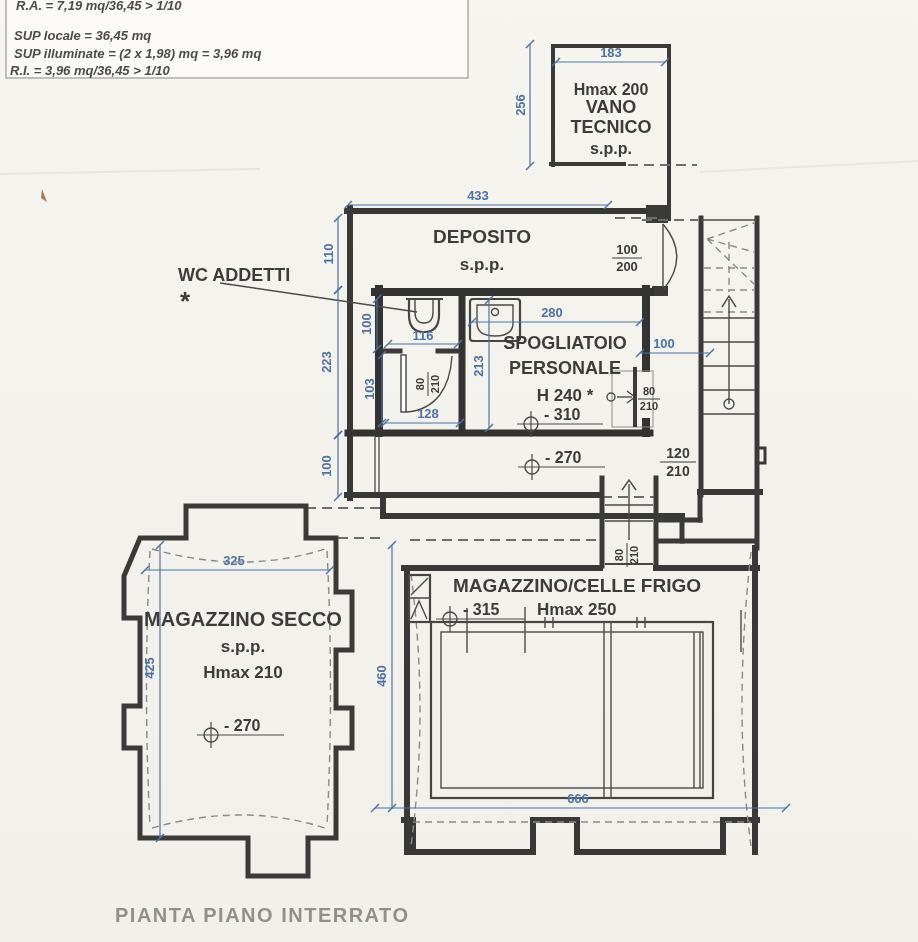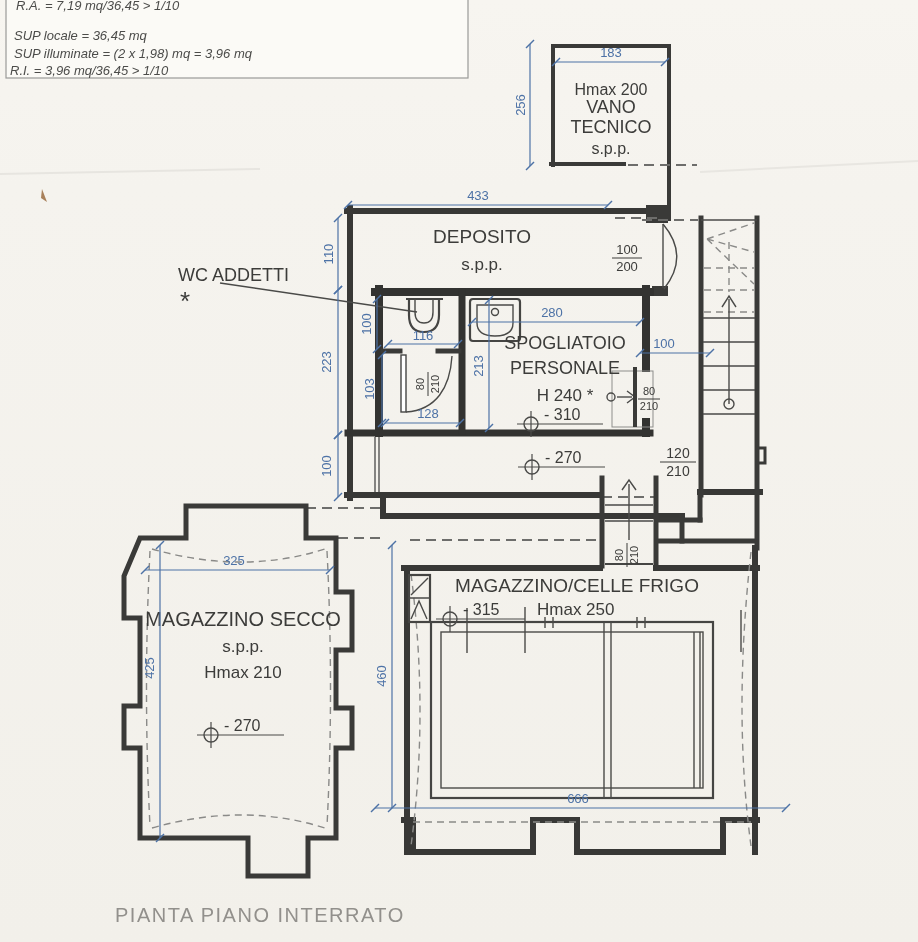--- a/index.html
+++ b/index.html
@@ -1,17 +1,17 @@
 <!DOCTYPE html>
 <html><head>
 <meta charset="utf-8">
 <style>
   html,body{margin:0;padding:0;background:#e9e7e2;}
   .page{position:relative;width:918px;height:942px;overflow:hidden;
-        font-family:"Liberation Sans",sans-serif;}
+        font-family:"Liberation Sans",sans-serif;font-weight:bold;}
   svg text{font-family:"Liberation Sans",sans-serif;}
   .w3{stroke:#3a3a38;stroke-width:3;fill:none;stroke-linecap:square}
   .w4{stroke:#3a3a38;stroke-width:4;fill:none;stroke-linecap:square}
   .w5{stroke:#3a3a38;stroke-width:5;fill:none;stroke-linecap:square}
   .w6{stroke:#383836;stroke-width:6;fill:none;stroke-linecap:square}
   .w7{stroke:#333331;stroke-width:7;fill:none;stroke-linecap:square}
   .w8{stroke:#333331;stroke-width:8;fill:none;stroke-linecap:square}
   .t{stroke:#4a4a48;stroke-width:1.4;fill:none}
   .t2{stroke:#454543;stroke-width:2.2;fill:none}
   .dash{stroke:#8a8a88;stroke-width:1.4;fill:none;stroke-dasharray:7 5}

